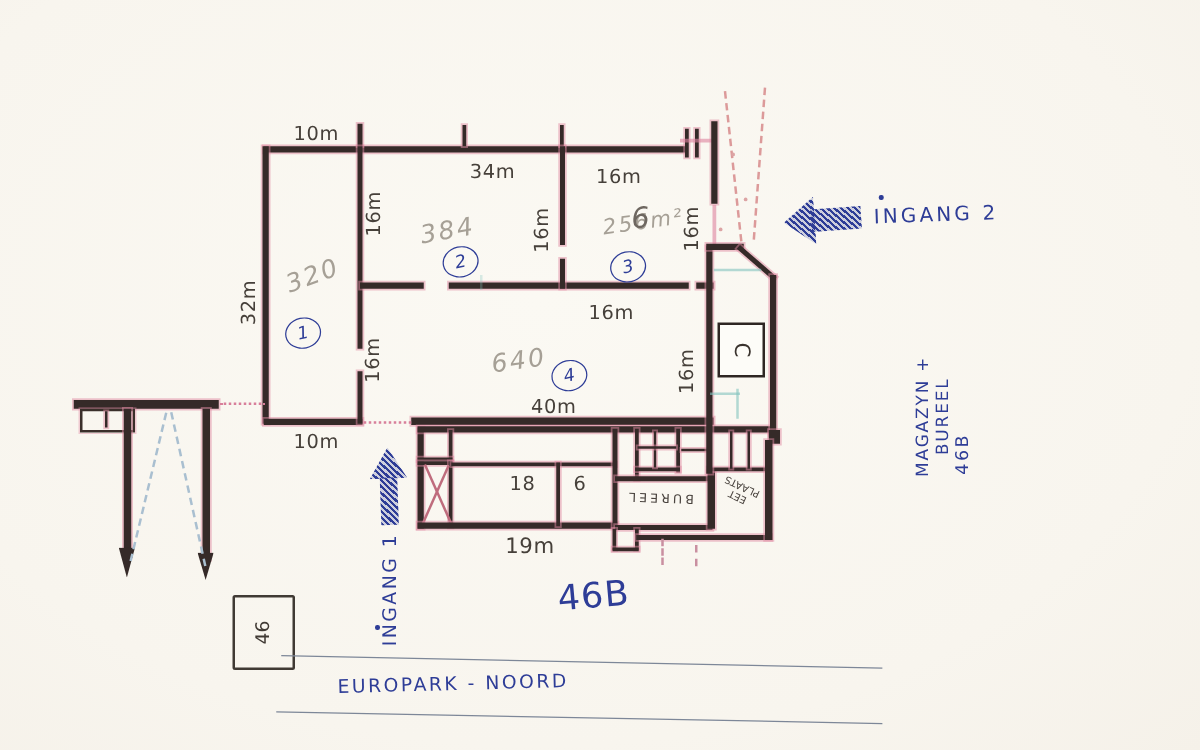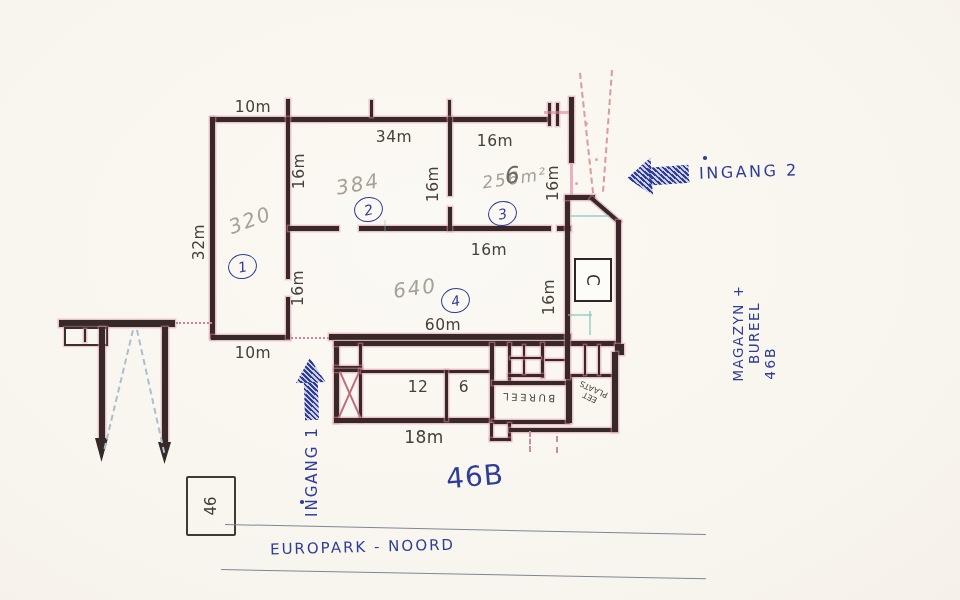--- a/index.html
+++ b/index.html
@@ -121,25 +121,25 @@
   <div class="dim" style="left:231px;top:98px">10m</div>
   <div class="dim" style="left:372px;top:128px">34m</div>
   <div class="dim" style="left:473px;top:132px">16m</div>
   <div class="dim dimv" style="left:277px;top:162px">16m</div>
   <div class="dim dimv" style="left:411px;top:175px">16m</div>
   <div class="dim dimv" style="left:531px;top:174px">16m</div>
   <div class="dim" style="left:467px;top:241px">16m</div>
   <div class="dim dimv" style="left:276px;top:279px">16m</div>
   <div class="dim dimv" style="left:527px;top:288px">16m</div>
   <div class="dim dimv" style="left:177px;top:233px">32m</div>
-  <div class="dim" style="left:421px;top:316px">60m</div>
+  <div class="dim" style="left:421px;top:316px">40m</div>
   <div class="dim" style="left:231px;top:344px">10m</div>
-  <div class="dim" style="left:404px;top:378px;width:28px">12</div>
+  <div class="dim" style="left:404px;top:378px;width:28px">18</div>
   <div class="dim" style="left:452px;top:378px;width:24px">6</div>
-  <div class="dim" style="left:402px;top:427px;font-size:17px">18m</div>
+  <div class="dim" style="left:402px;top:427px;font-size:17px">19m</div>
 
   <div class="pencil" style="left:228px;top:208px;font-size:20px;transform:rotate(-20deg)">320</div>
   <div class="pencil" style="left:336px;top:172px;font-size:20px;transform:rotate(-10deg)">384</div>
   <div class="pencil" style="left:482px;top:168px;font-size:17px;transform:rotate(-8deg)">256m²</div>
   <div class="pencil" style="left:505px;top:162px;font-size:23px;color:#6e6760;transform:rotate(-4deg)">6</div>
   <div class="pencil" style="left:393px;top:276px;font-size:20px;transform:rotate(-8deg)">640</div>
 
   <div class="circ" style="left:228px;top:254px">
       <span>1</span>
     </div>

